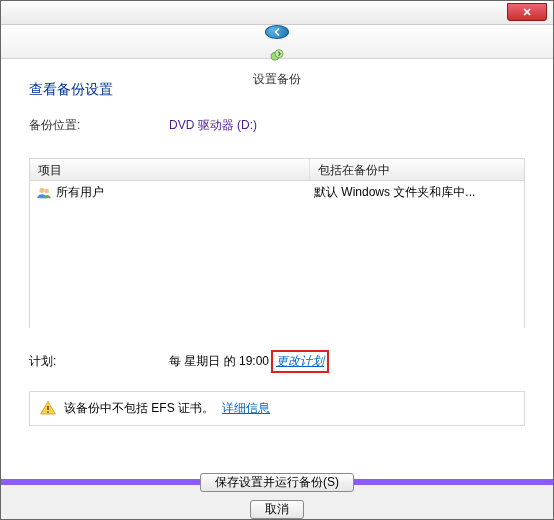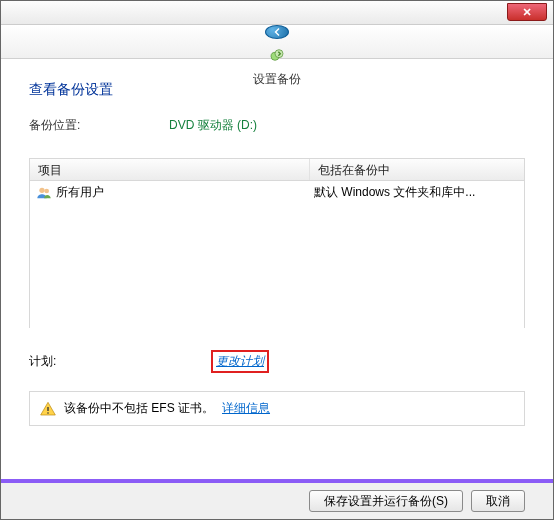--- a/index.html
+++ b/index.html
@@ -74,21 +74,21 @@
   .heading {
     color: #003399;
     font-size: 14px;
     margin: 8px 0 18px 0;
   }
   .row {
     display: flex;
     margin-bottom: 24px;
   }
   .row .label { width: 140px; color: #333; }
-  .row .value { color: #15803d; }
+  .row .value { color: #4c1d95; }
   .table {
     border: 1px solid #d8d8d8;
     border-bottom: none;
     margin-top: 4px;
     height: 170px;
     overflow: hidden;
   }
   .thead {
     display: flex;
     background: linear-gradient(to bottom, #fdfdfd, #ececec);
@@ -117,53 +117,53 @@
   .link {
     color: #0066cc;
     text-decoration: underline;
     cursor: pointer;
   }
   .schedule-row {
     display: flex;
     align-items: center;
     margin-top: 22px;
     margin-bottom: 18px;
-    gap: 40px;
   }
   .schedule-row .label { width: 140px; }
   .highlight-box {
     border: 2px solid #e02020;
     padding: 1px 3px;
     margin-left: 2px;
     font-style: italic;
   }
   .notice {
     border: 1px solid #d8d8d8;
     padding: 8px 10px;
     display: flex;
-    align-items: flex-end;
+    align-items: flex-start;
     gap: 8px;
     margin-bottom: 10px;
   }
   .warn-icon {
     width: 16px; height: 16px;
   }
   .footer {
     position: absolute;
     bottom: 0;
     left: 0;
     right: 0;
     height: 40px;
     background: #f0f0f0;
-    border-top: 4px solid #8b5cf6;
+    border-top: 6px solid #8b5cf6;
     display: flex;
     justify-content: flex-end;
     align-items: center;
-    padding: 0 28px;
+    padding: 0 12px;
     gap: 8px;
+    flex-direction: column;
   }
   .btn {
     height: 22px;
     padding: 0 14px;
     font-size: 12px;
     font-family: inherit;
     background: linear-gradient(to bottom, #fdfdfd, #e6e6e6);
     border: 1px solid #8a8a8a;
     border-radius: 3px;
     cursor: pointer;
@@ -219,20 +219,21 @@
             </svg>
         </span>
         <span>所有用户</span>
       </div>
       <div class="td2">默认 Windows 文件夹和库中...</div>
     </div>
   </div>
 
   <div class="schedule-row">
     <div class="label">计划:</div>
+    <div>每 星期日 的 19:00</div>
     <span class="highlight-box">
       <span class="link">更改计划</span>
     </span>
   </div>
 
   <div class="notice">
     <span class="warn-icon">
       <svg viewBox="0 0 24 24" width="16" height="16">
           <path d="M12 2L1 21h22L12 2z" fill="#ffd24a" stroke="#b8860b"></path>
           <rect x="11" y="9" width="2" height="6" fill="#333"></rect>

